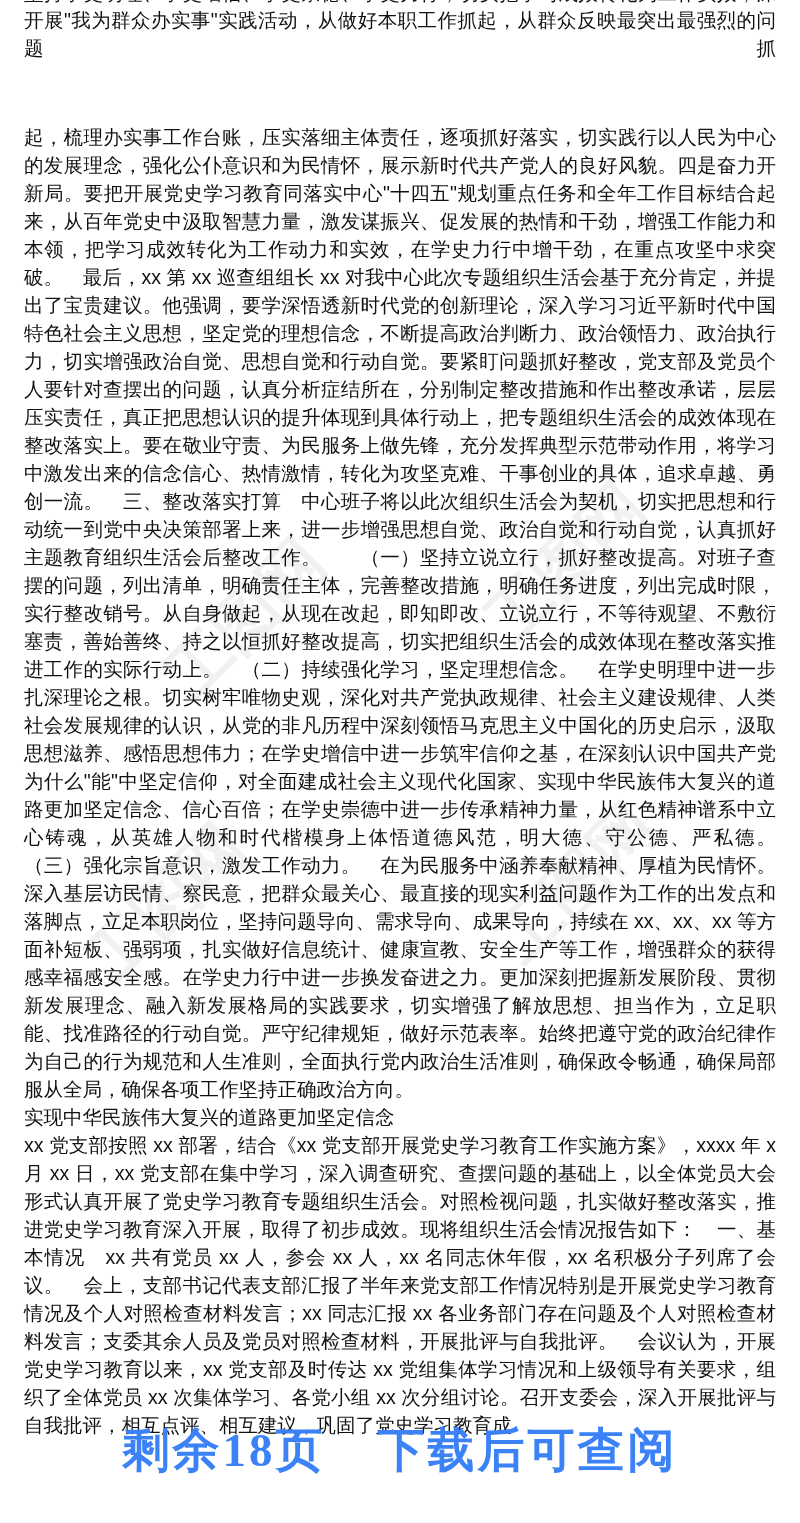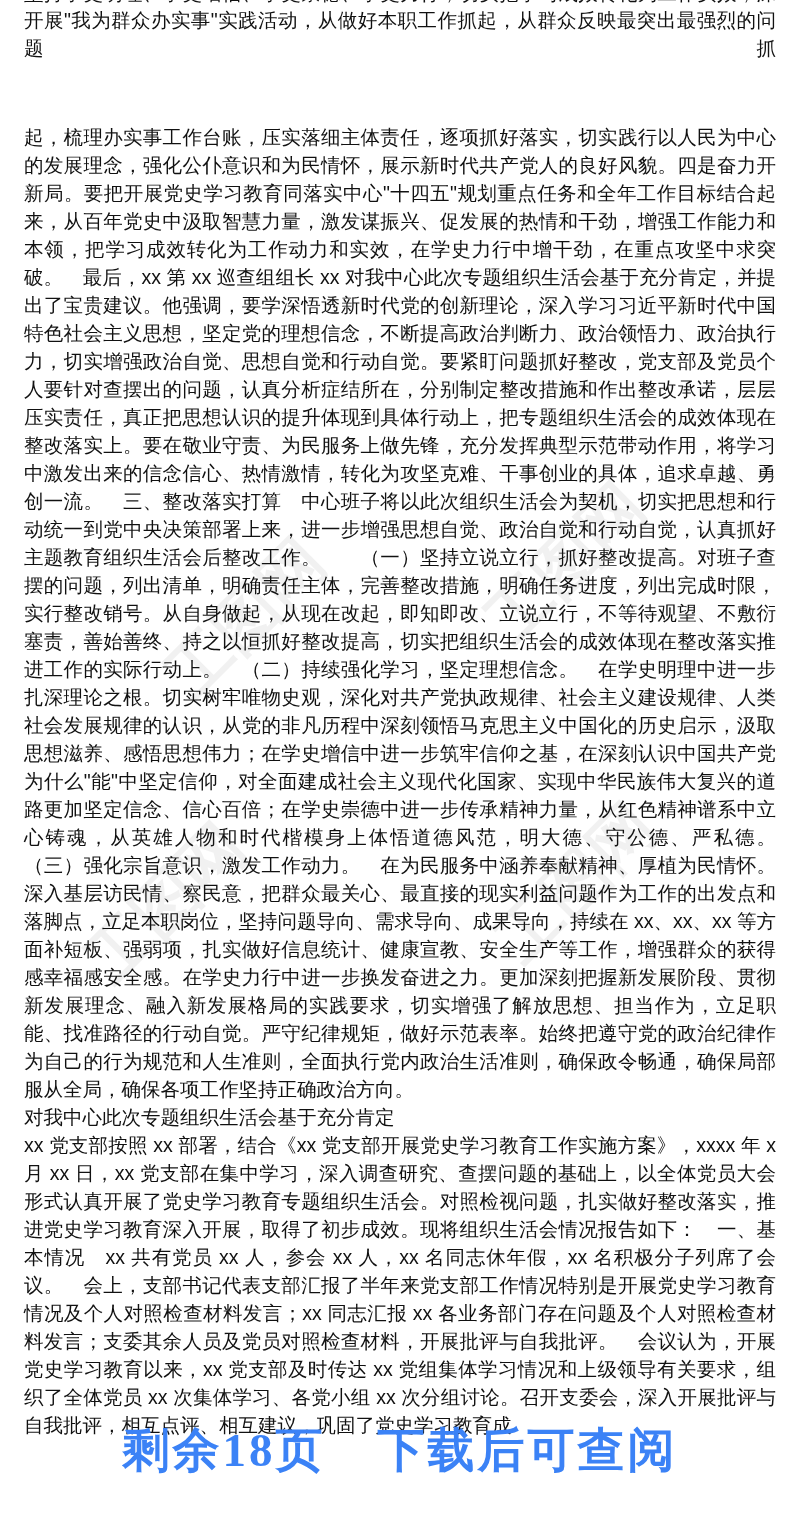--- a/index.html
+++ b/index.html
@@ -95,21 +95,21 @@
     <div class="clip-line">
       <div class="inner doc-text">坚持学史明理、学史增信、学史崇德、学史力行，切实把学习成效转化为工作实效，深入</div>
     </div>
 
     <p class="doc-text full-justify">开展"我为群众办实事"实践活动，从做好本职工作抓起，从群众反映最突出最强烈的问题抓</p>
 
     <div class="page-gap"></div>
 
     <p class="doc-text">起，梳理办实事工作台账，压实落细主体责任，逐项抓好落实，切实践行以人民为中心的发展理念，强化公仆意识和为民情怀，展示新时代共产党人的良好风貌。四是奋力开新局。要把开展党史学习教育同落实中心"十四五"规划重点任务和全年工作目标结合起来，从百年党史中汲取智慧力量，激发谋振兴、促发展的热情和干劲，增强工作能力和本领，把学习成效转化为工作动力和实效，在学史力行中增干劲，在重点攻坚中求突破。　最后，xx 第 xx 巡查组组长 xx 对我中心此次专题组织生活会基于充分肯定，并提出了宝贵建议。他强调，要学深悟透新时代党的创新理论，深入学习习近平新时代中国特色社会主义思想，坚定党的理想信念，不断提高政治判断力、政治领悟力、政治执行力，切实增强政治自觉、思想自觉和行动自觉。要紧盯问题抓好整改，党支部及党员个人要针对查摆出的问题，认真分析症结所在，分别制定整改措施和作出整改承诺，层层压实责任，真正把思想认识的提升体现到具体行动上，把专题组织生活会的成效体现在整改落实上。要在敬业守责、为民服务上做先锋，充分发挥典型示范带动作用，将学习中激发出来的信念信心、热情激情，转化为攻坚克难、干事创业的具体，追求卓越、勇创一流。　三、整改落实打算　中心班子将以此次组织生活会为契机，切实把思想和行动统一到党中央决策部署上来，进一步增强思想自觉、政治自觉和行动自觉，认真抓好主题教育组织生活会后整改工作。　　（一）坚持立说立行，抓好整改提高。对班子查摆的问题，列出清单，明确责任主体，完善整改措施，明确任务进度，列出完成时限，实行整改销号。从自身做起，从现在改起，即知即改、立说立行，不等待观望、不敷衍塞责，善始善终、持之以恒抓好整改提高，切实把组织生活会的成效体现在整改落实推进工作的实际行动上。　（二）持续强化学习，坚定理想信念。　在学史明理中进一步扎深理论之根。切实树牢唯物史观，深化对共产党执政规律、社会主义建设规律、人类社会发展规律的认识，从党的非凡历程中深刻领悟马克思主义中国化的历史启示，汲取思想滋养、感悟思想伟力；在学史增信中进一步筑牢信仰之基，在深刻认识中国共产党为什么"能"中坚定信仰，对全面建成社会主义现代化国家、实现中华民族伟大复兴的道路更加坚定信念、信心百倍；在学史崇德中进一步传承精神力量，从红色精神谱系中立心铸魂，从英雄人物和时代楷模身上体悟道德风范，明大德、守公德、严私德。　（三）强化宗旨意识，激发工作动力。　在为民服务中涵养奉献精神、厚植为民情怀。深入基层访民情、察民意，把群众最关心、最直接的现实利益问题作为工作的出发点和落脚点，立足本职岗位，坚持问题导向、需求导向、成果导向，持续在 xx、xx、xx 等方面补短板、强弱项，扎实做好信息统计、健康宣教、安全生产等工作，增强群众的获得感幸福感安全感。在学史力行中进一步换发奋进之力。更加深刻把握新发展阶段、贯彻新发展理念、融入新发展格局的实践要求，切实增强了解放思想、担当作为，立足职能、找准路径的行动自觉。严守纪律规矩，做好示范表率。始终把遵守党的政治纪律作为自己的行为规范和人生准则，全面执行党内政治生活准则，确保政令畅通，确保局部服从全局，确保各项工作坚持正确政治方向。</p>
 
-    <p class="doc-text">对我中心此次专题组织生活会基于充分肯定</p>
+    <p class="doc-text">实现中华民族伟大复兴的道路更加坚定信念</p>
 
     <p class="doc-text">xx 党支部按照 xx 部署，结合《xx 党支部开展党史学习教育工作实施方案》，xxxx 年 x 月 xx 日，xx 党支部在集中学习，深入调查研究、查摆问题的基础上，以全体党员大会形式认真开展了党史学习教育专题组织生活会。对照检视问题，扎实做好整改落实，推进党史学习教育深入开展，取得了初步成效。现将组织生活会情况报告如下：　一、基本情况　xx 共有党员 xx 人，参会 xx 人，xx 名同志休年假，xx 名积极分子列席了会议。　会上，支部书记代表支部汇报了半年来党支部工作情况特别是开展党史学习教育情况及个人对照检查材料发言；xx 同志汇报 xx 各业务部门存在问题及个人对照检查材料发言；支委其余人员及党员对照检查材料，开展批评与自我批评。　会议认为，开展党史学习教育以来，xx 党支部及时传达 xx 党组集体学习情况和上级领导有关要求，组织了全体党员 xx 次集体学习、各党小组 xx 次分组讨论。召开支委会，深入开展批评与自我批评，相互点评、相互建议，巩固了党史学习教育成</p>
 
   </div>
 
   <div class="footer-banner">
     <span>剩余18页</span><span class="banner-gap"></span><span>下载后可查阅</span>
   </div>
 
 </div>

